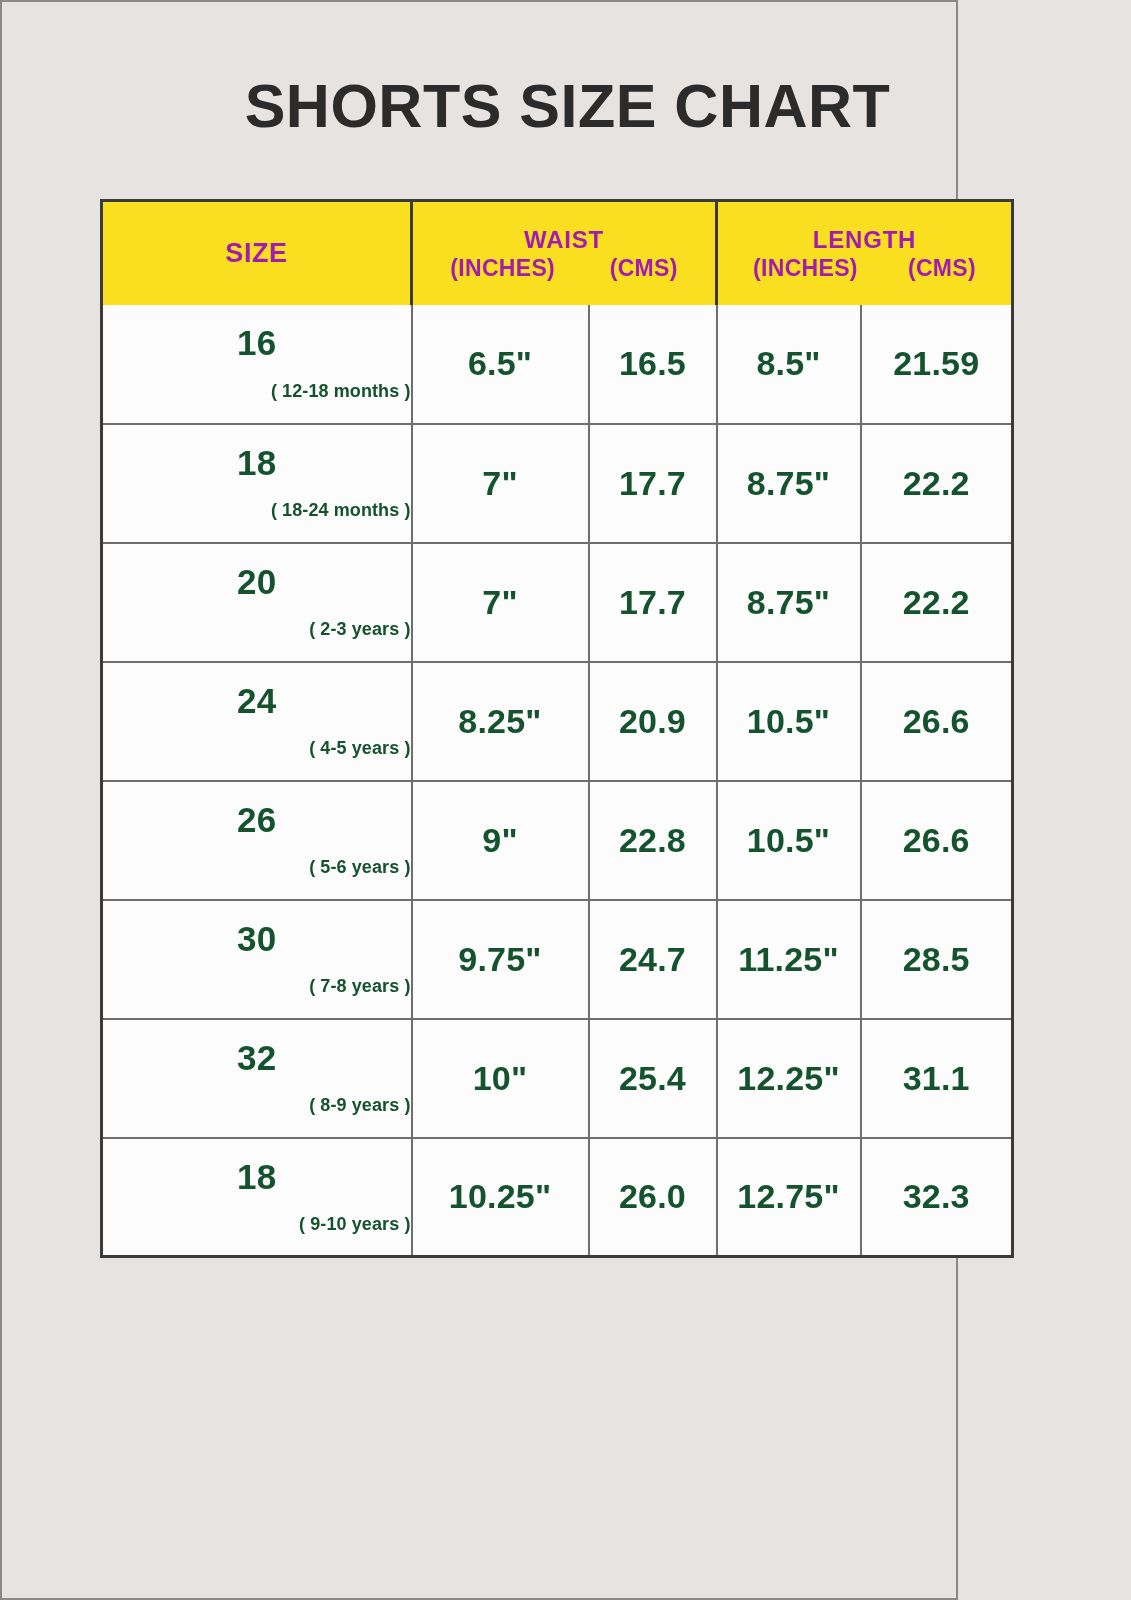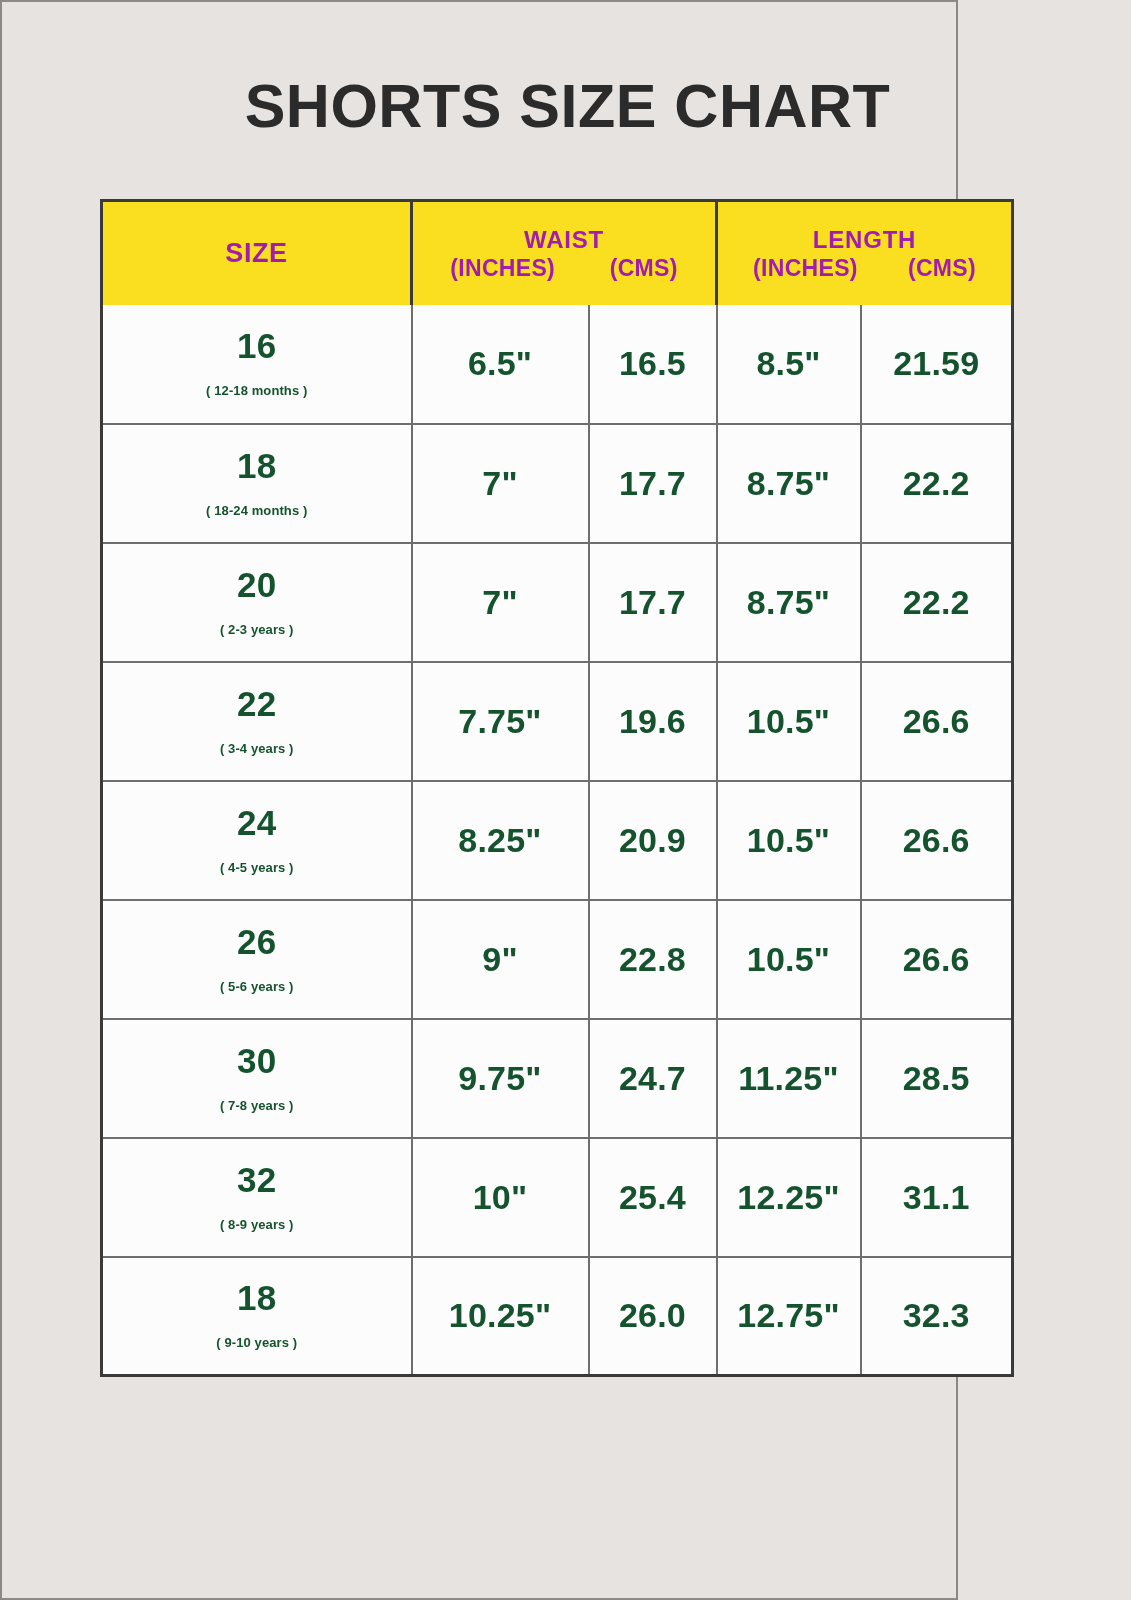--- a/index.html
+++ b/index.html
@@ -135,23 +135,24 @@
     display: block;
     font-family: "Liberation Sans", sans-serif;
     font-weight: bold;
     font-size: 35px;
     letter-spacing: 0.2px;
   }
   .size-age {
     display: block;
     font-family: "Liberation Sans", sans-serif;
     font-weight: bold;
-    font-size: 13px;
+    font-size: 18px;
     letter-spacing: 0.1px;
     margin-top: 20px;
+    text-align: right;
   }
   .val {
     font-family: "Liberation Sans", sans-serif;
     font-weight: bold;
     font-size: 34px;
     letter-spacing: 0.2px;
   }
 </style>
 </head>
 <body>
@@ -214,30 +215,20 @@
             <span class="size-num">20</span>
             <span class="size-age">( 2-3 years )</span>
           </td>
           <td><span class="val">7"</span></td>
           <td><span class="val">17.7</span></td>
           <td><span class="val">8.75"</span></td>
           <td class="last-col"><span class="val">22.2</span></td>
         </tr>
         <tr>
           <td class="size-cell">
-            <span class="size-num">22</span>
-            <span class="size-age">( 3-4 years )</span>
-          </td>
-          <td><span class="val">7.75"</span></td>
-          <td><span class="val">19.6</span></td>
-          <td><span class="val">10.5"</span></td>
-          <td class="last-col"><span class="val">26.6</span></td>
-        </tr>
-        <tr>
-          <td class="size-cell">
             <span class="size-num">24</span>
             <span class="size-age">( 4-5 years )</span>
           </td>
           <td><span class="val">8.25"</span></td>
           <td><span class="val">20.9</span></td>
           <td><span class="val">10.5"</span></td>
           <td class="last-col"><span class="val">26.6</span></td>
         </tr>
         <tr>
           <td class="size-cell">

